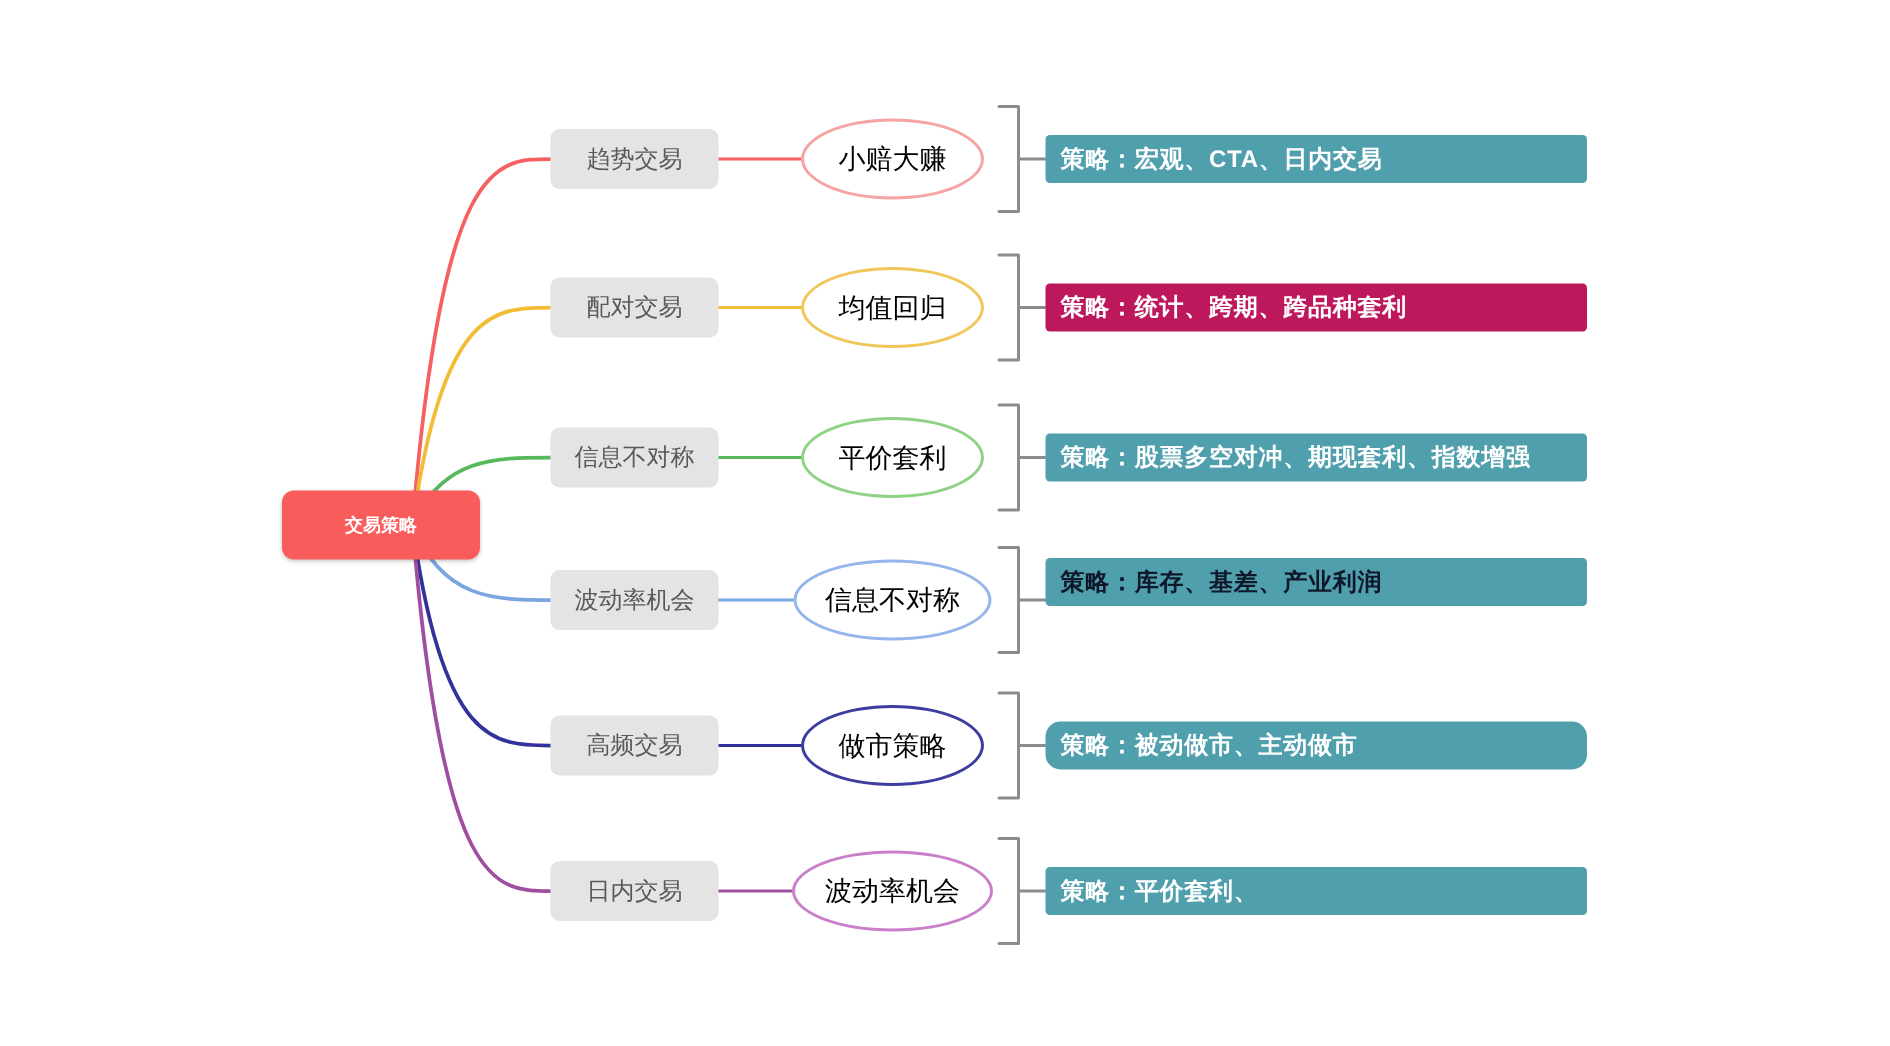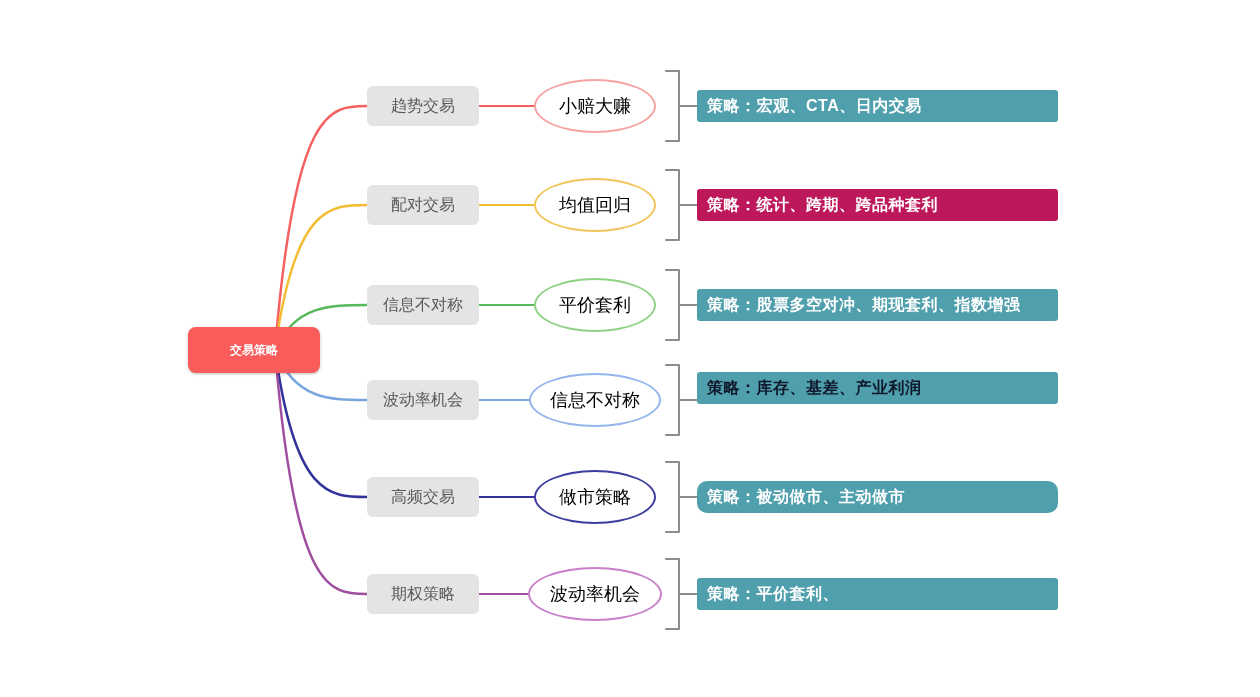--- a/index.html
+++ b/index.html
@@ -63,17 +63,17 @@
   <div class="node summary" style="top: 289px; background: rgb(79, 159, 173); color: rgb(255, 255, 255);">策略：股票多空对冲、期现套利、指数增强</div>
 
   <div class="node topic" style="top:380px">波动率机会</div>
   <div class="node ellipse" style="top: 373px; left: 529px; width: 132px; border-color: rgb(148, 182, 236);">信息不对称</div>
   <div class="node summary" style="top: 372px; background: rgb(79, 159, 173); color: #0f172a;">策略：库存、基差、产业利润</div>
 
   <div class="node ellipse" style="top: 470px; left: 534px; width: 122px; border-color: rgb(61, 61, 160);">做市策略</div>
   <div class="node topic" style="top:477px">高频交易</div>
   <div class="node summary" style="top: 481px; background: rgb(79, 159, 173); color: rgb(255, 255, 255); border-radius: 10px;">策略：被动做市、主动做市</div>
 
-  <div class="node topic" style="top:574px">期权策略</div>
+  <div class="node topic" style="top:574px">日内交易</div>
   <div class="node ellipse" style="top: 567px; left: 528px; width: 134px; border-color: rgb(201, 127, 201);">波动率机会</div>
   <div class="node summary" style="top: 578px; background: rgb(79, 159, 173); color: rgb(255, 255, 255);">策略：平价套利、</div>
 
 </div>
 
 </body></html>

